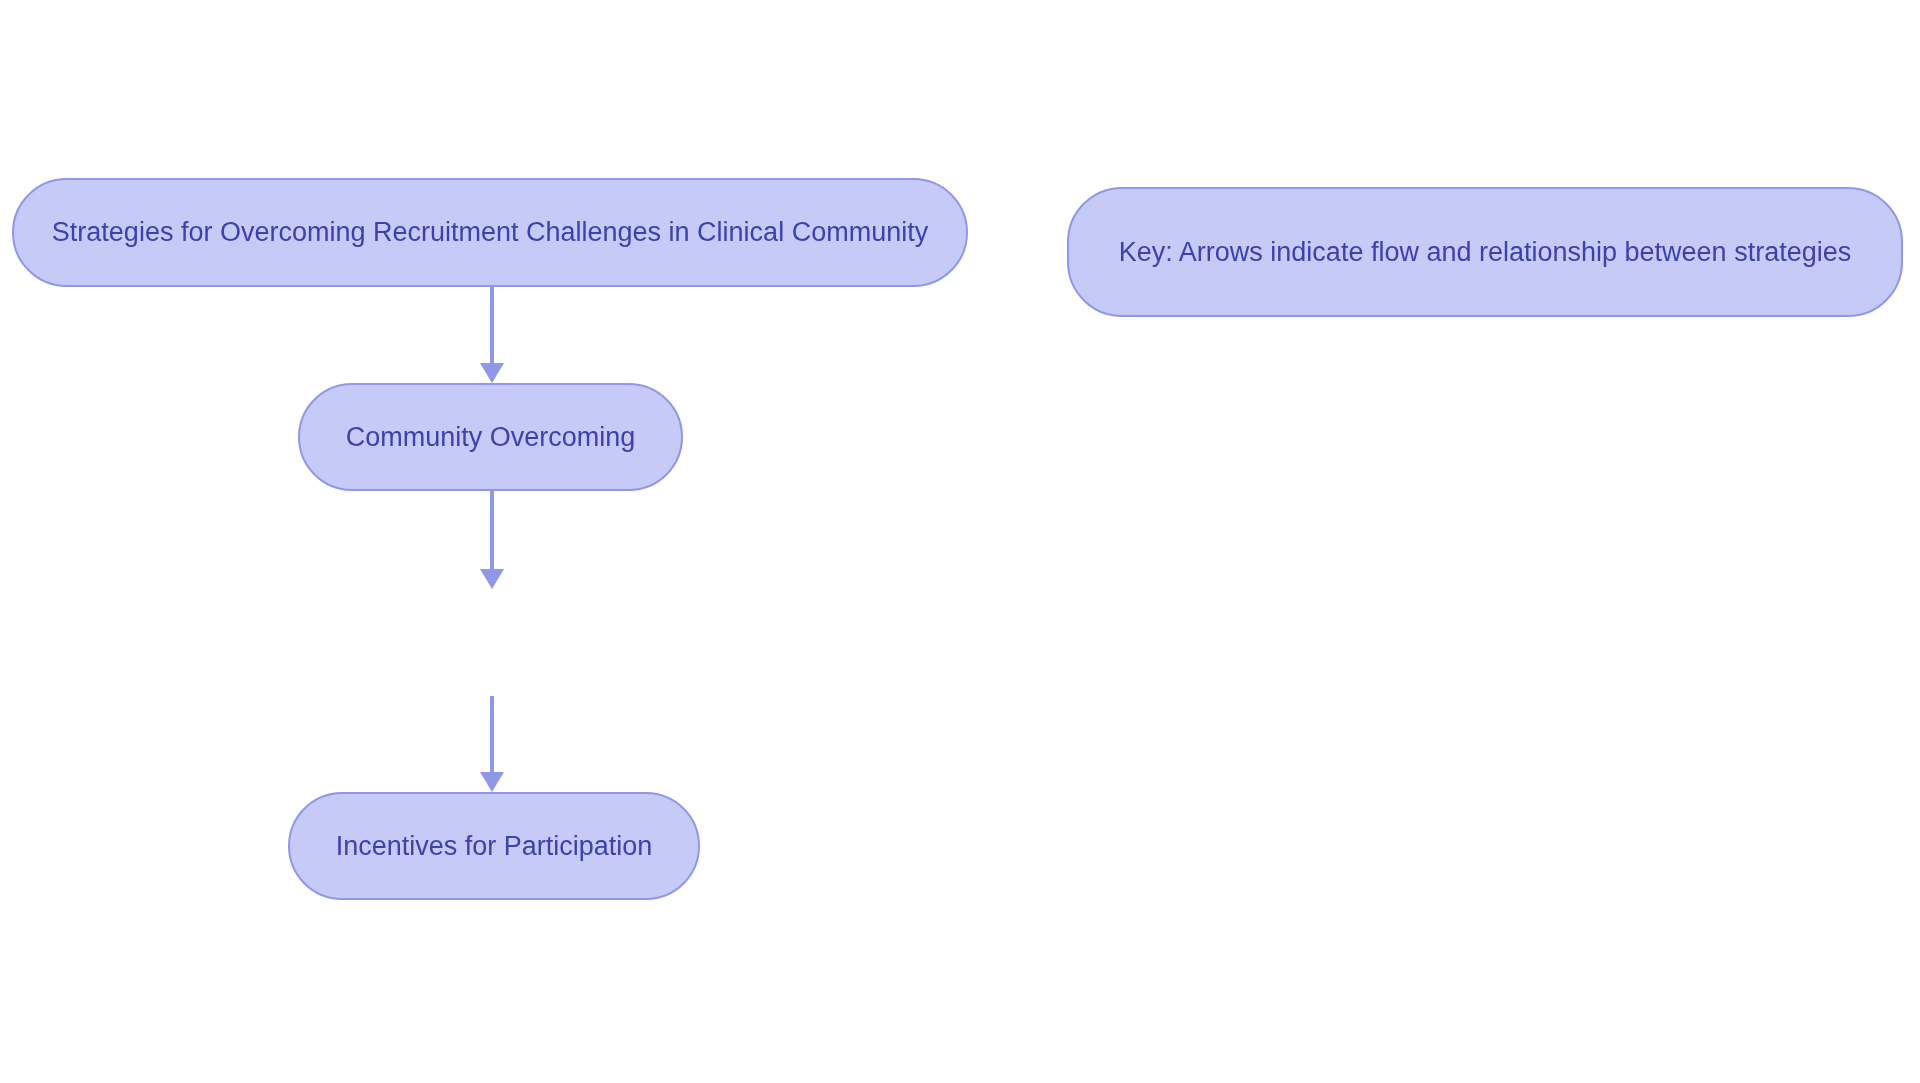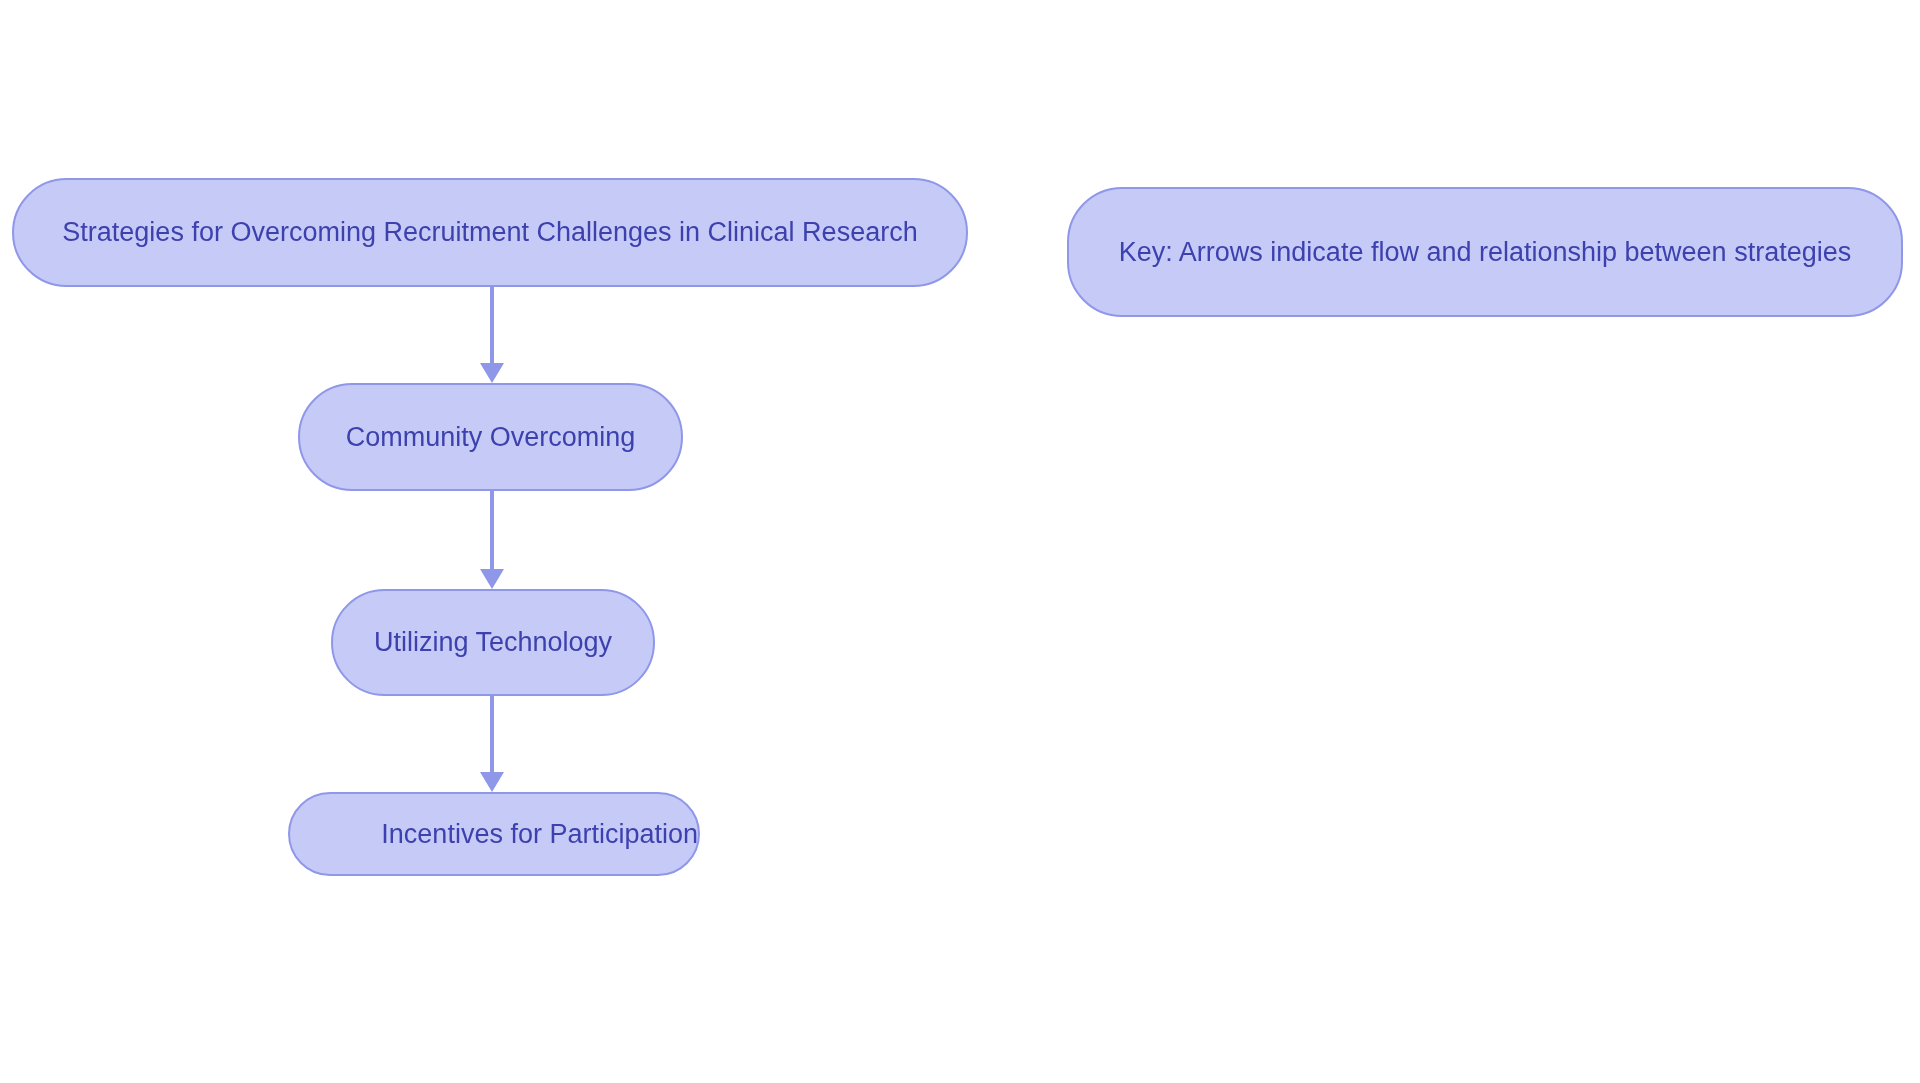--- a/index.html
+++ b/index.html
@@ -33,21 +33,21 @@
     justify-content: center;
     color: var(--node-text);
     font-size: 27px;
     white-space: nowrap;
     text-align: center;
   }
   .node-title { left: 12px;   top: 178px; width: 956px; height: 109px; }
   .node-key   { left: 1067px; top: 187px; width: 836px; height: 130px; }
   .node-ce    { left: 298px;  top: 383px; width: 385px; height: 108px; }
   .node-ut    { left: 331px;  top: 589px; width: 324px; height: 107px; }
-  .node-ifp   { left: 288px;  top: 792px; width: 412px; height: 84px; justify-content: flex-end; }
+  .node-ifp   { left: 288px;  top: 792px; width: 412px; height: 108px; }
 
   .arrow-line {
     position: absolute;
     left: 490px;
     width: 4px;
     background: var(--arrow);
   }
   .arrow-head {
     position: absolute;
     left: 480px;
@@ -63,40 +63,37 @@
   .arrow2-head { top: 569px; }
   .arrow3-line { top: 696px; height: 76px; }
   .arrow3-head { top: 772px; }
 </style>
 </head>
 <body>
 
 <div class="canvas">
 
   <div class="node node-title">
-    <span>Strategies for Overcoming Recruitment Challenges in Clinical Research</span>
+    <span>Strategies for Overcoming Recruitment Challenges in Clinical Community</span>
   </div>
 
   <div class="node node-key">
     <span>Key: Arrows indicate flow and relationship between strategies</span>
   </div>
 
   <div class="arrow-line arrow1-line"></div>
   <div class="arrow-head arrow1-head"></div>
 
   <div class="node node-ce">
     <span>Community Overcoming</span>
   </div>
 
   <div class="arrow-line arrow2-line"></div>
   <div class="arrow-head arrow2-head"></div>
 
-  <div class="node node-ut">
-    <span>Utilizing Technology</span>
-  </div>
 
   <div class="arrow-line arrow3-line"></div>
   <div class="arrow-head arrow3-head"></div>
 
   <div class="node node-ifp">
     <span>Incentives for Participation</span>
   </div>
 
 </div>
 

